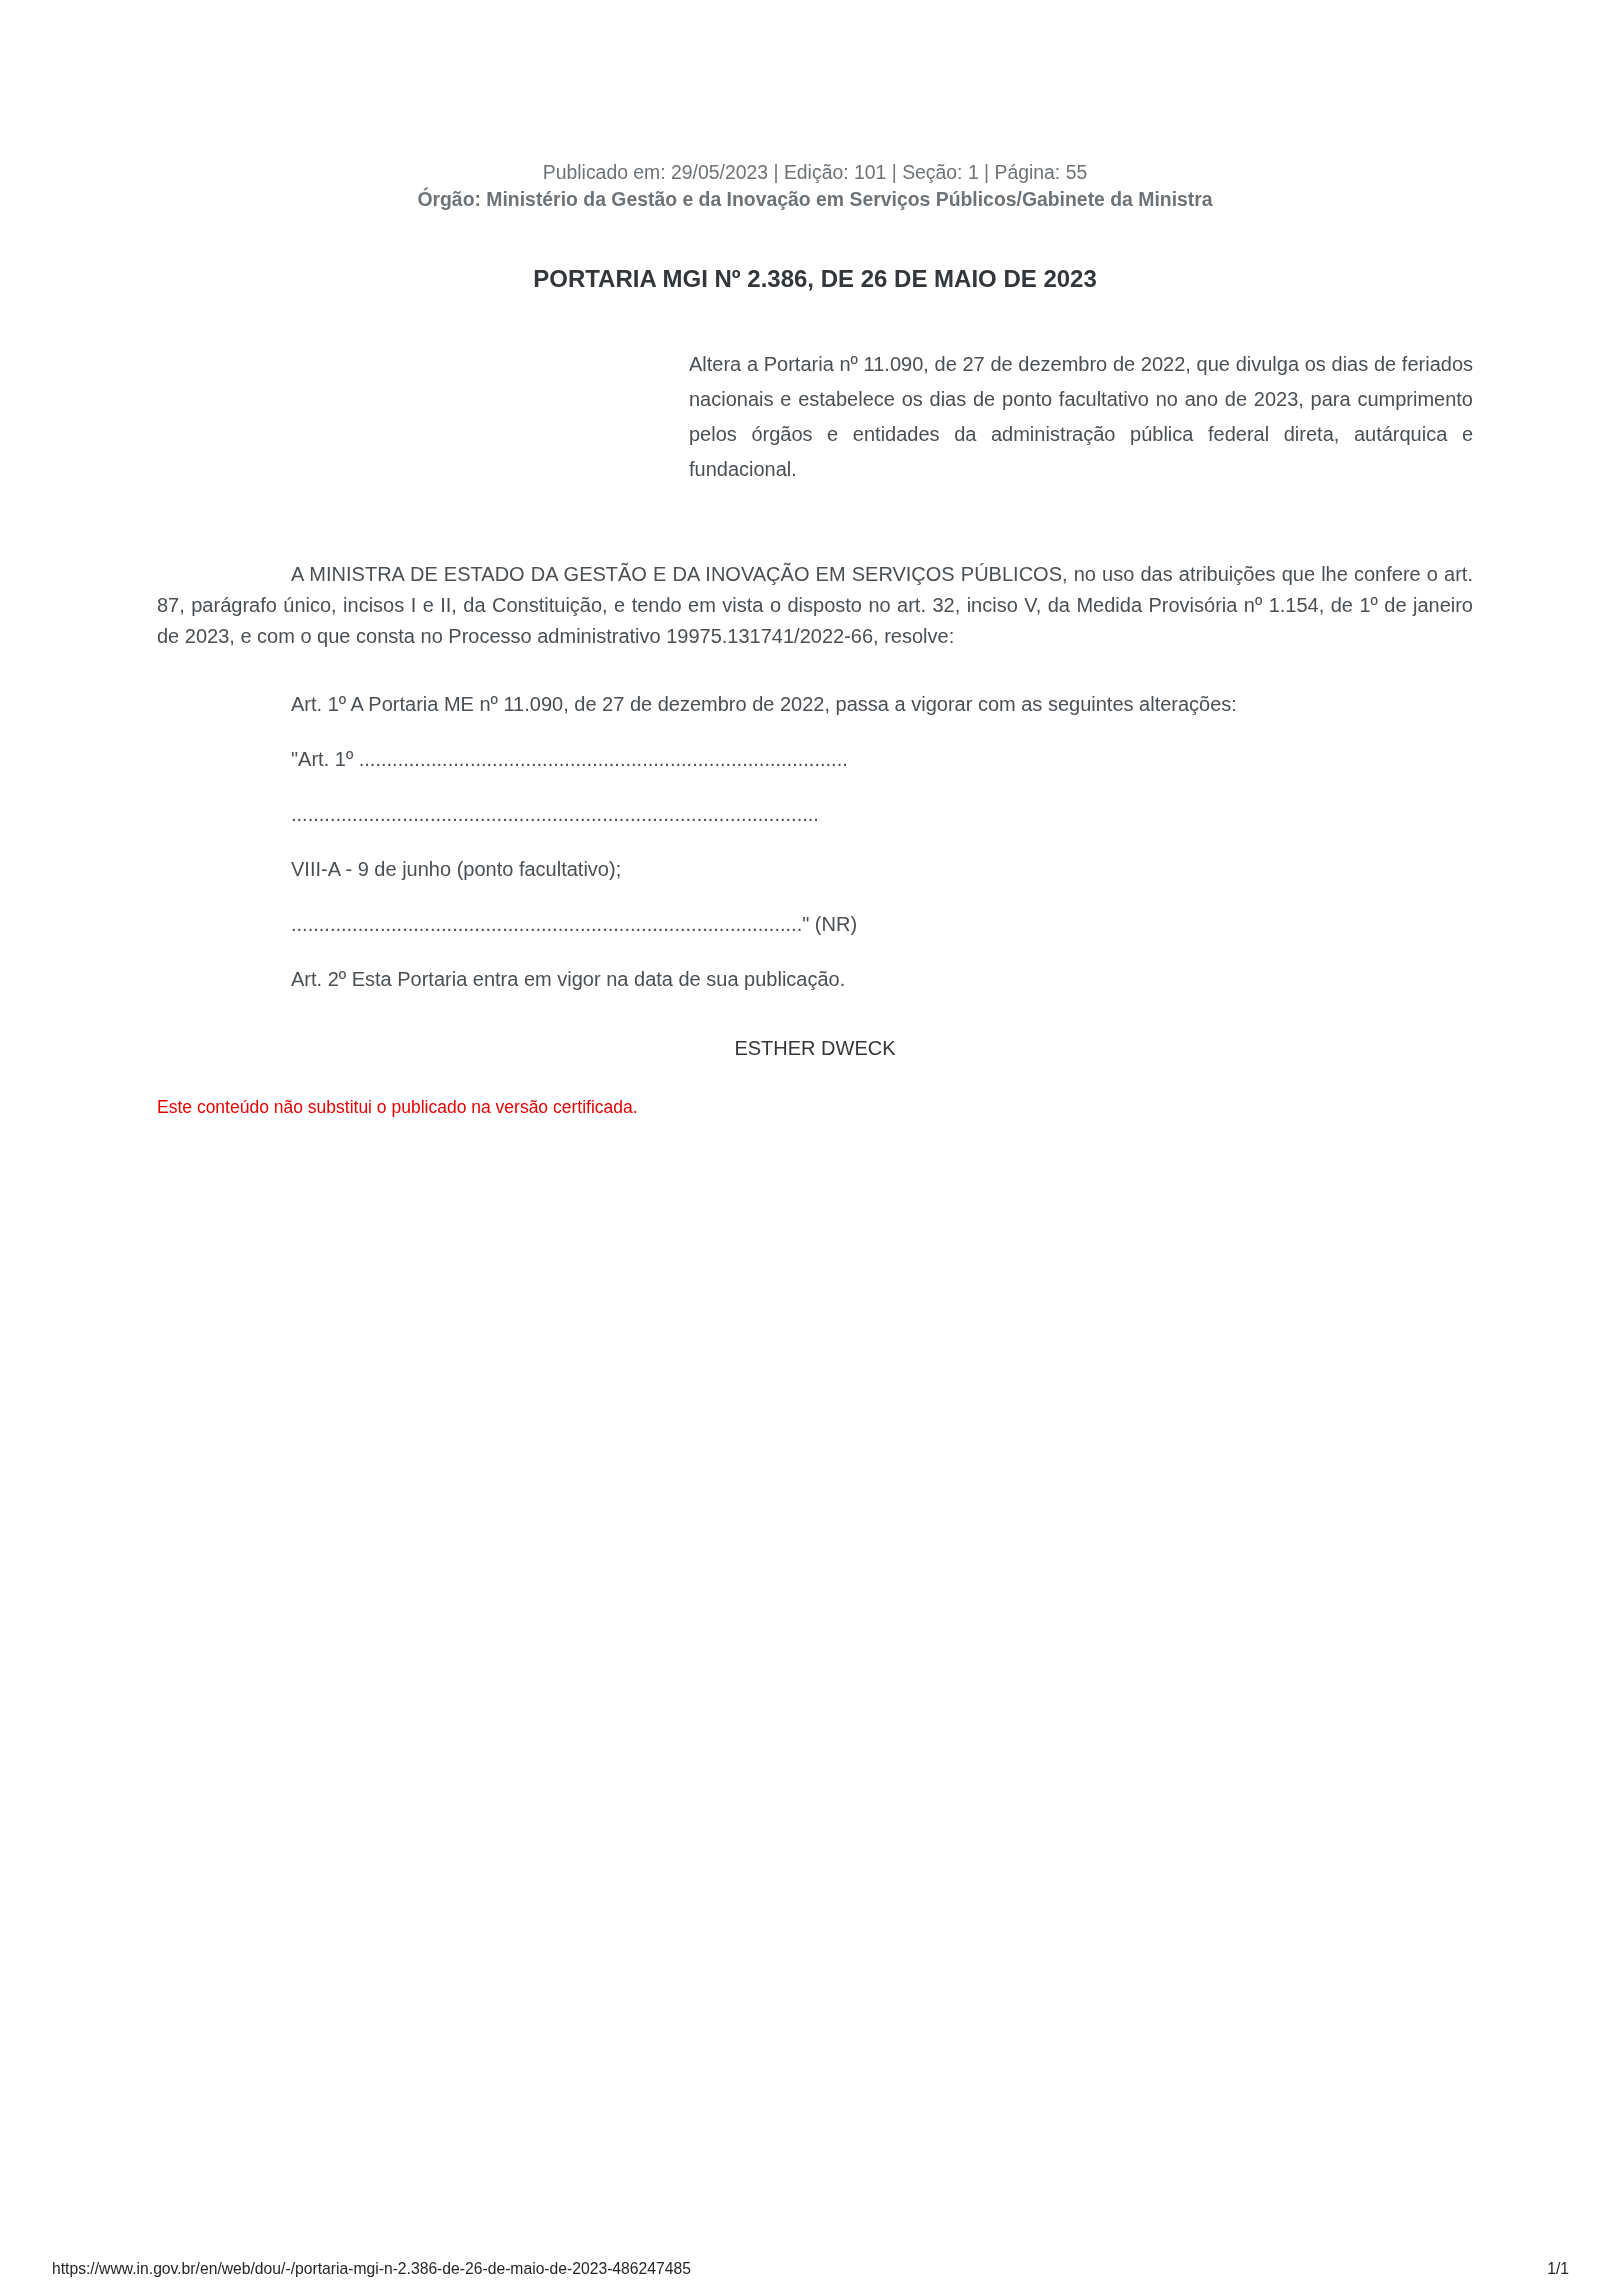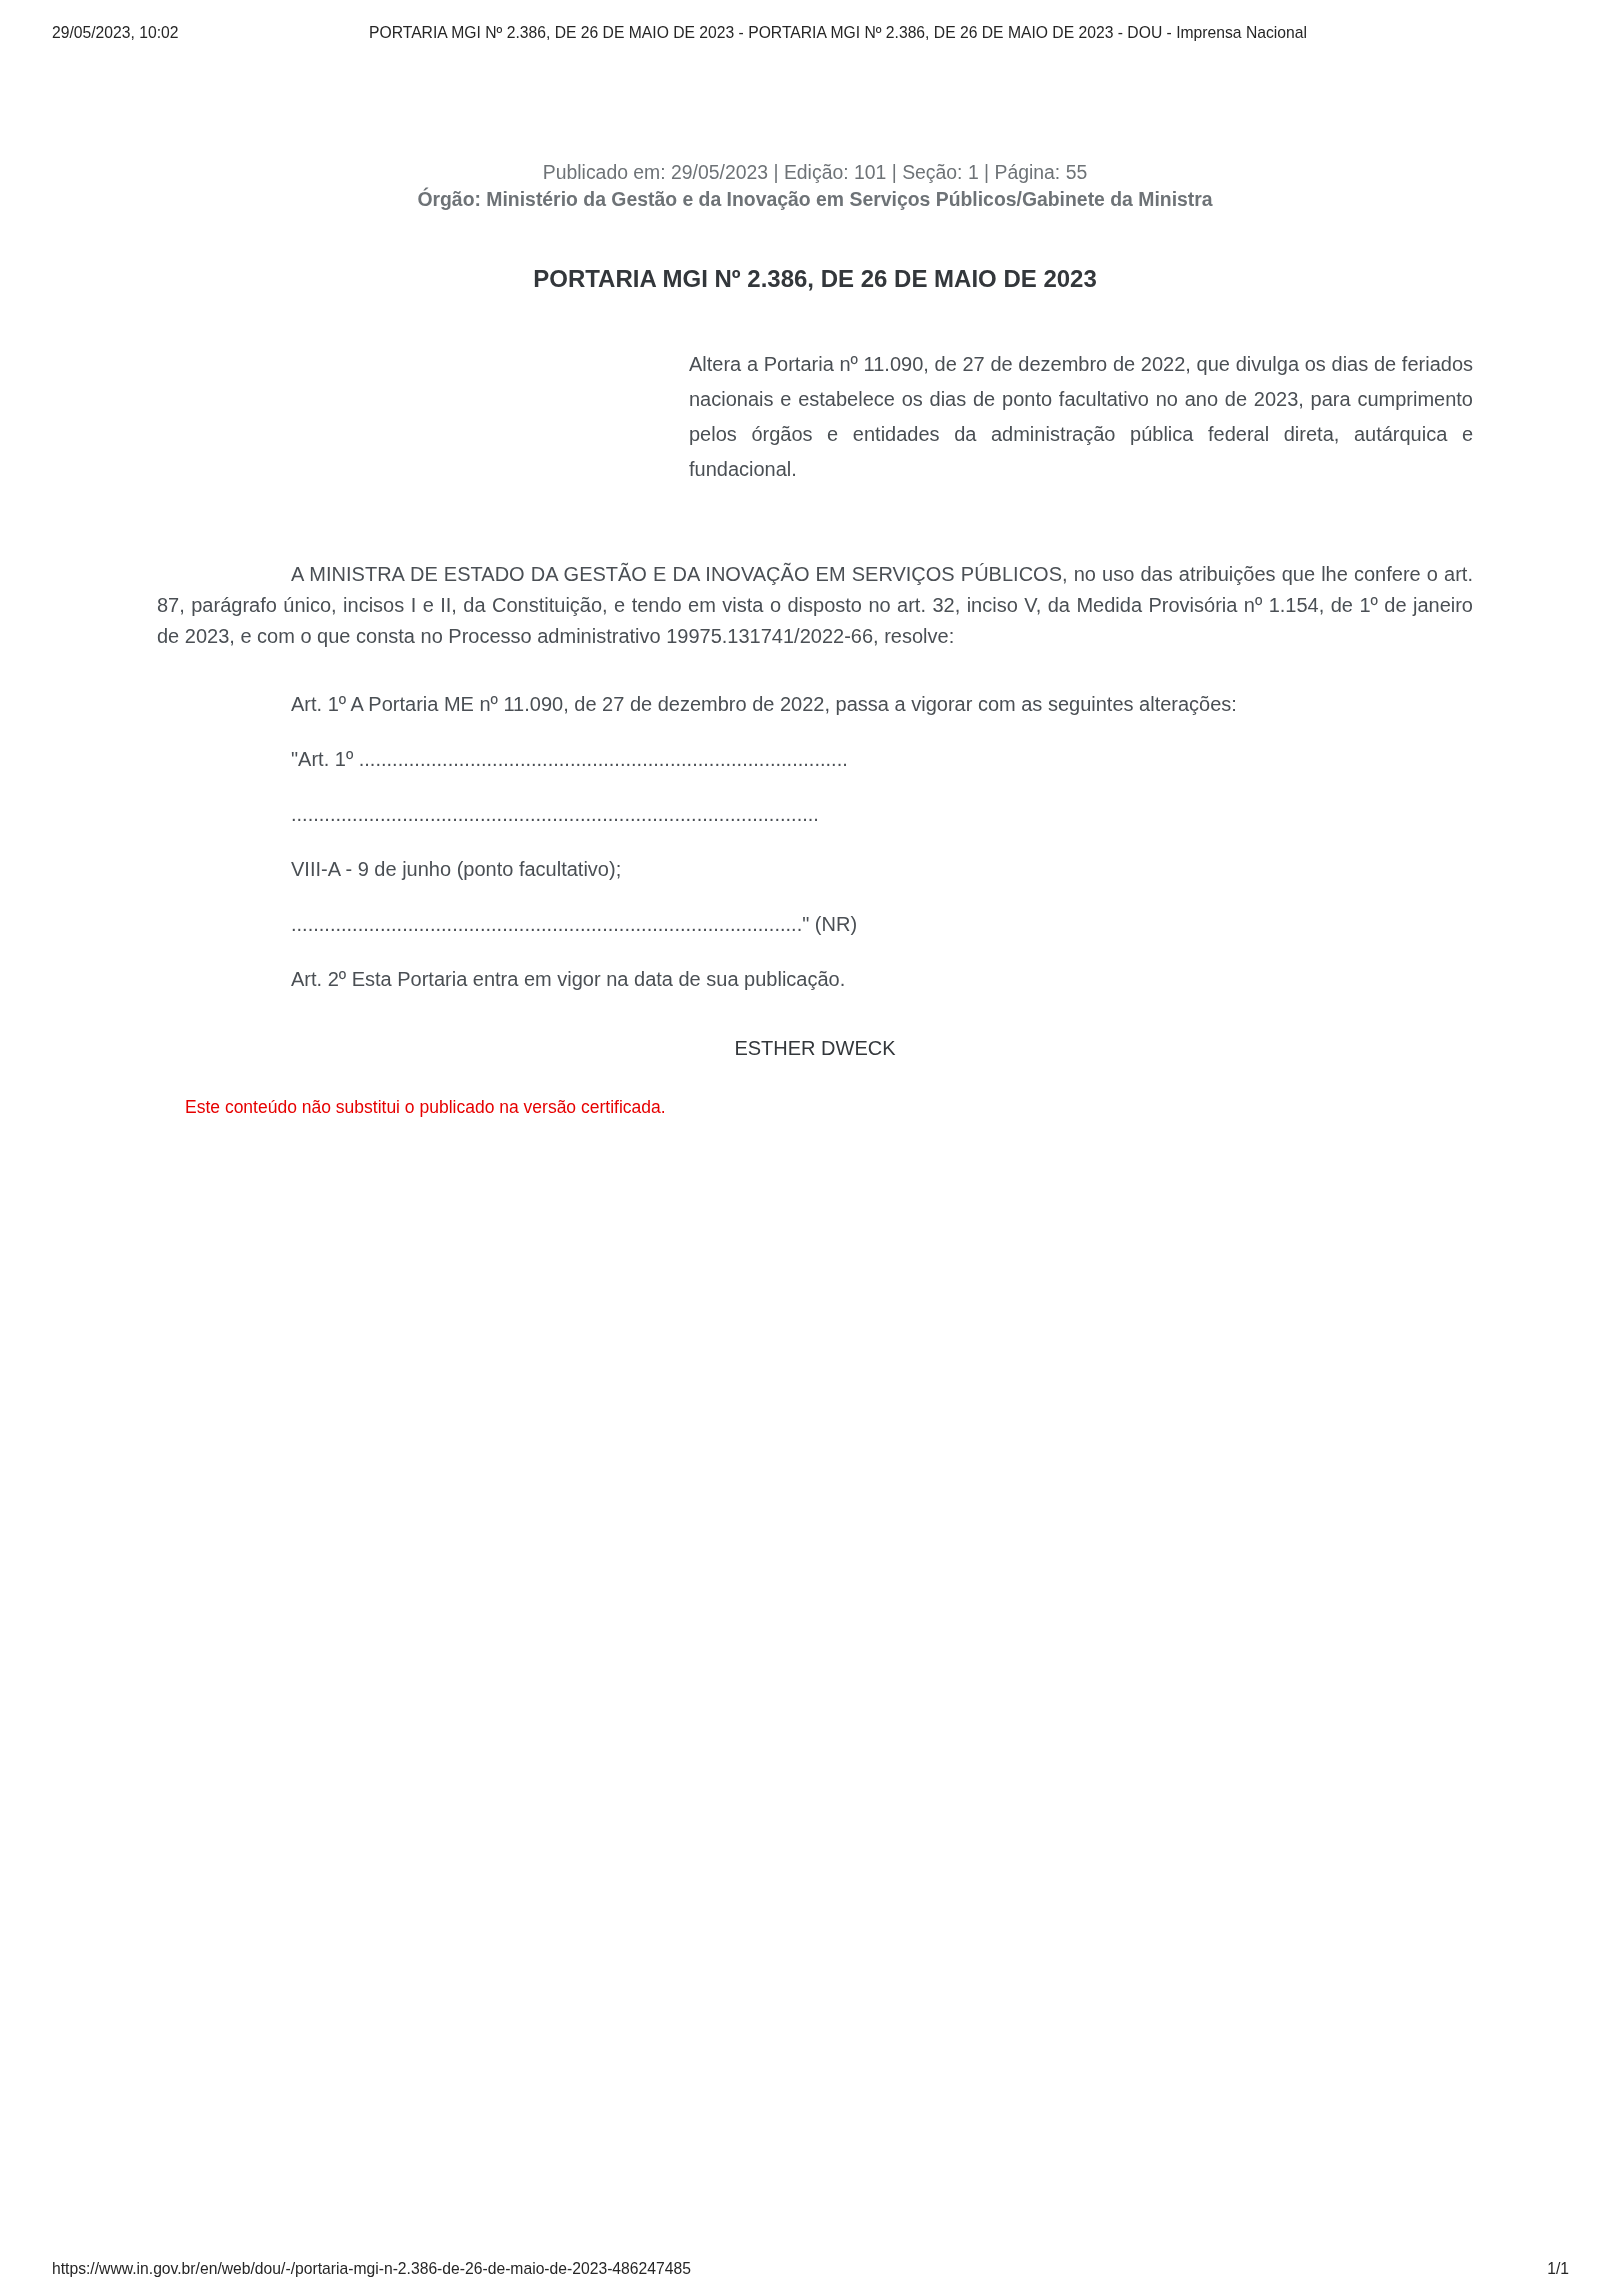--- a/index.html
+++ b/index.html
@@ -67,32 +67,28 @@
   .quote-line {
     margin-top:24px; margin-left:134px;
     text-align:left; white-space:nowrap; overflow:hidden;
   }
   .signature {
     margin-top:42px; text-align:center;
     font-size:20px; font-weight:400; color:var(--heading-text, #33373b);
   }
   .disclaimer {
     margin-top:37px; text-align:left;
-    font-size:17.5px; color:var(--disclaimer-red, #e60000);margin-left:28px;
+    font-size:17.5px; color:var(--disclaimer-red, #e60000);
   }
 </style>
 </head>
 <body>
 
 <div class="page">
 
-  <header class="print-header">
-    <span class="ph-date">29/05/2023, 10:02</span>
-    <span class="ph-title">PORTARIA MGI Nº 2.386, DE 26 DE MAIO DE 2023 - PORTARIA MGI Nº 2.386, DE 26 DE MAIO DE 2023 - DOU - Imprensa Nacional</span>
-  </header>
 
   <main class="content">
 
 
     <p class="pub-info">Publicado em: 29/05/2023 | Edição: 101 | Seção: 1 | Página: 55</p>
 
     <p class="organ">Órgão: Ministério da Gestão e da Inovação em Serviços Públicos/Gabinete da Ministra</p>
 
     <h2 class="doc-title">PORTARIA MGI Nº 2.386, DE 26 DE MAIO DE 2023</h2>
 

